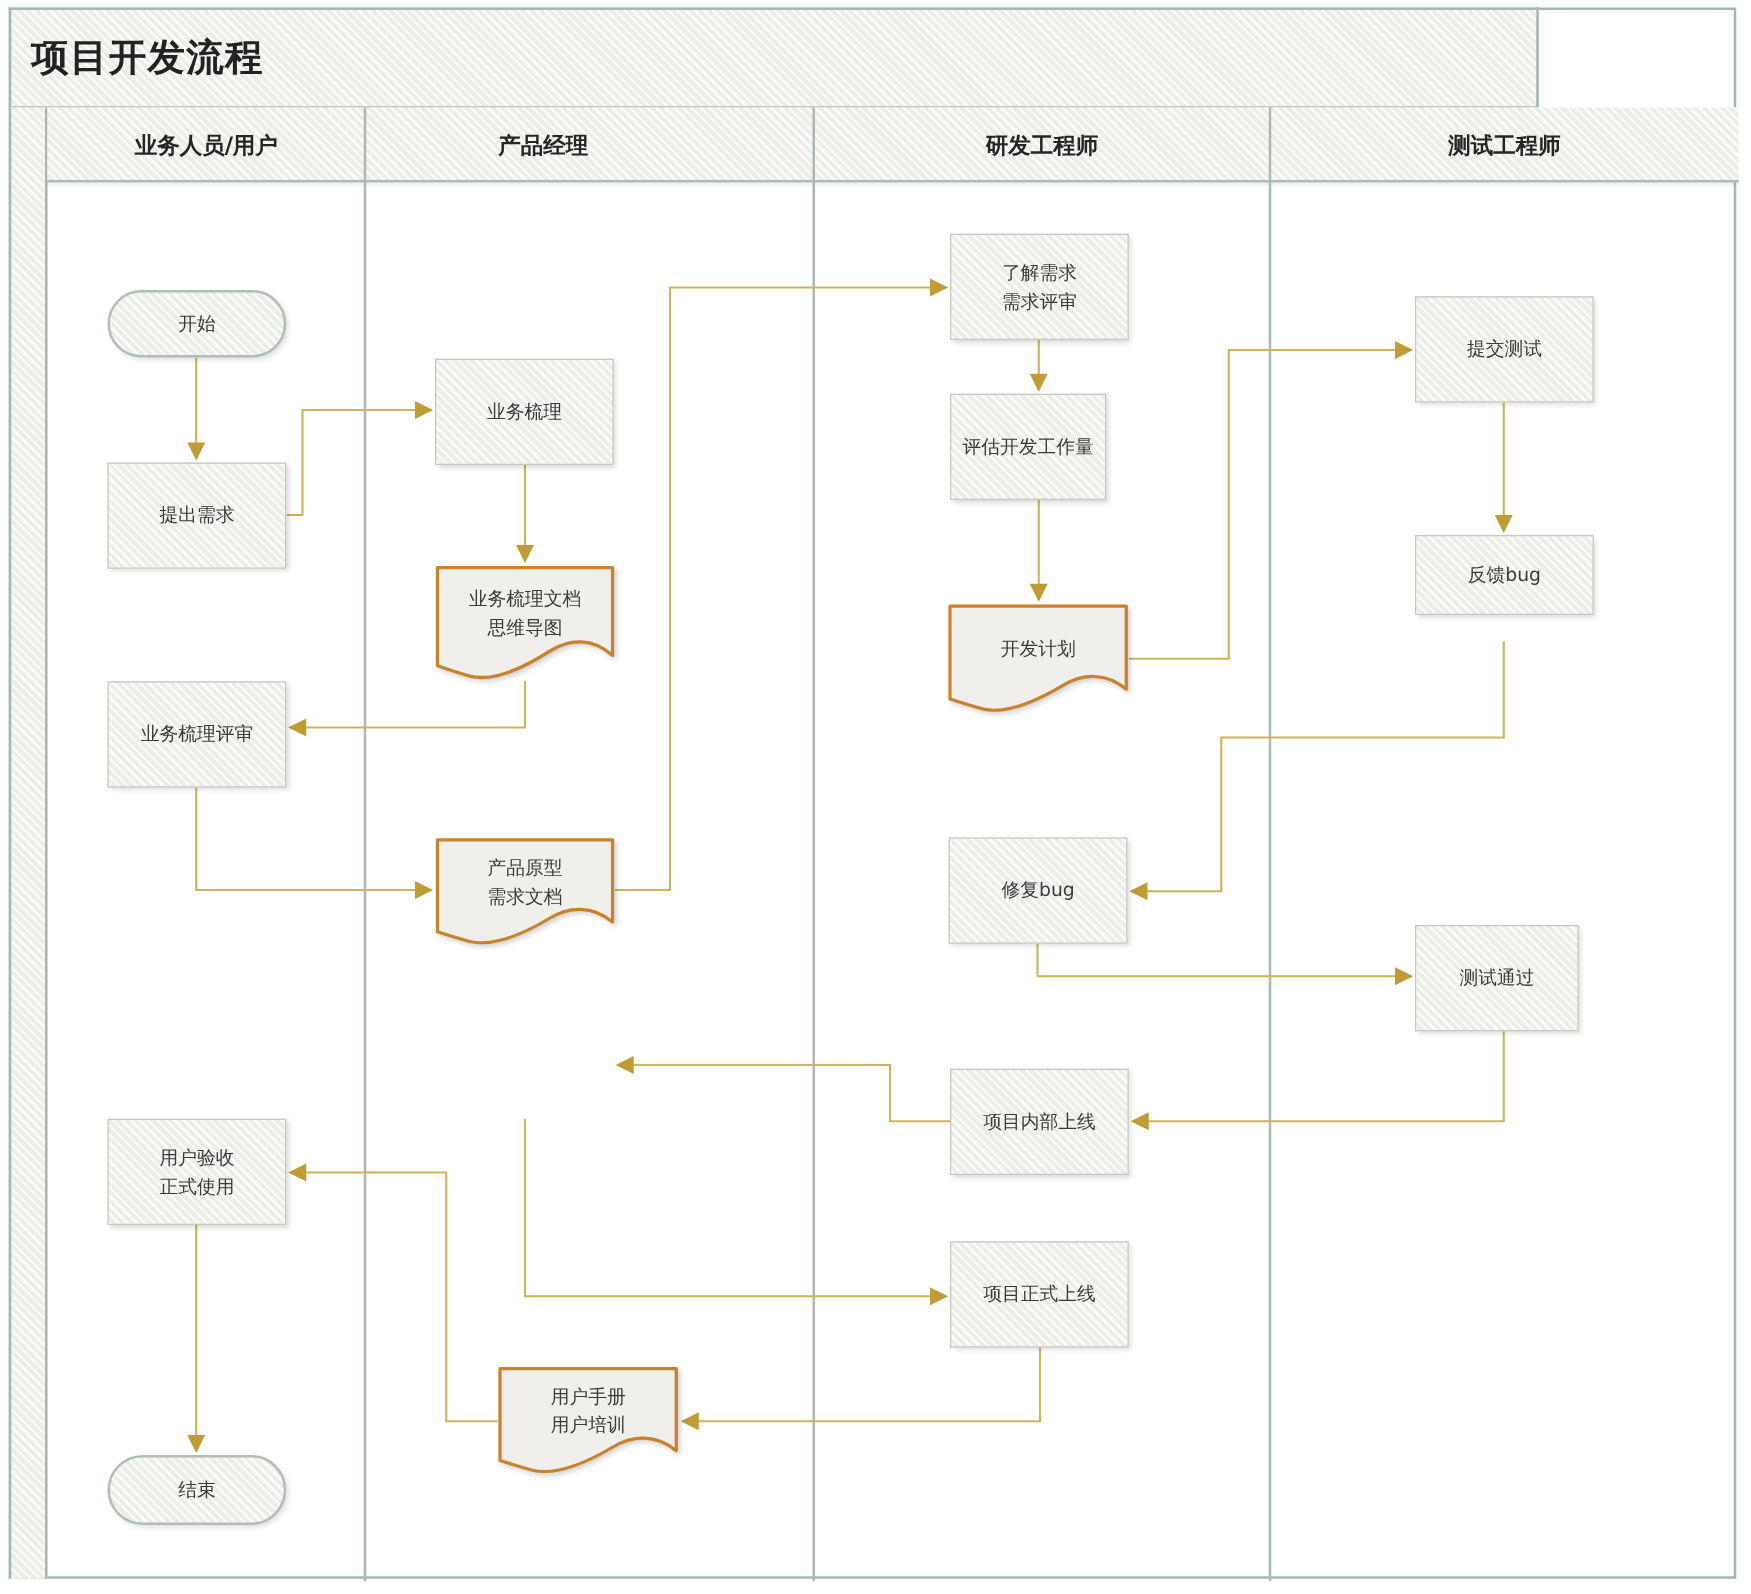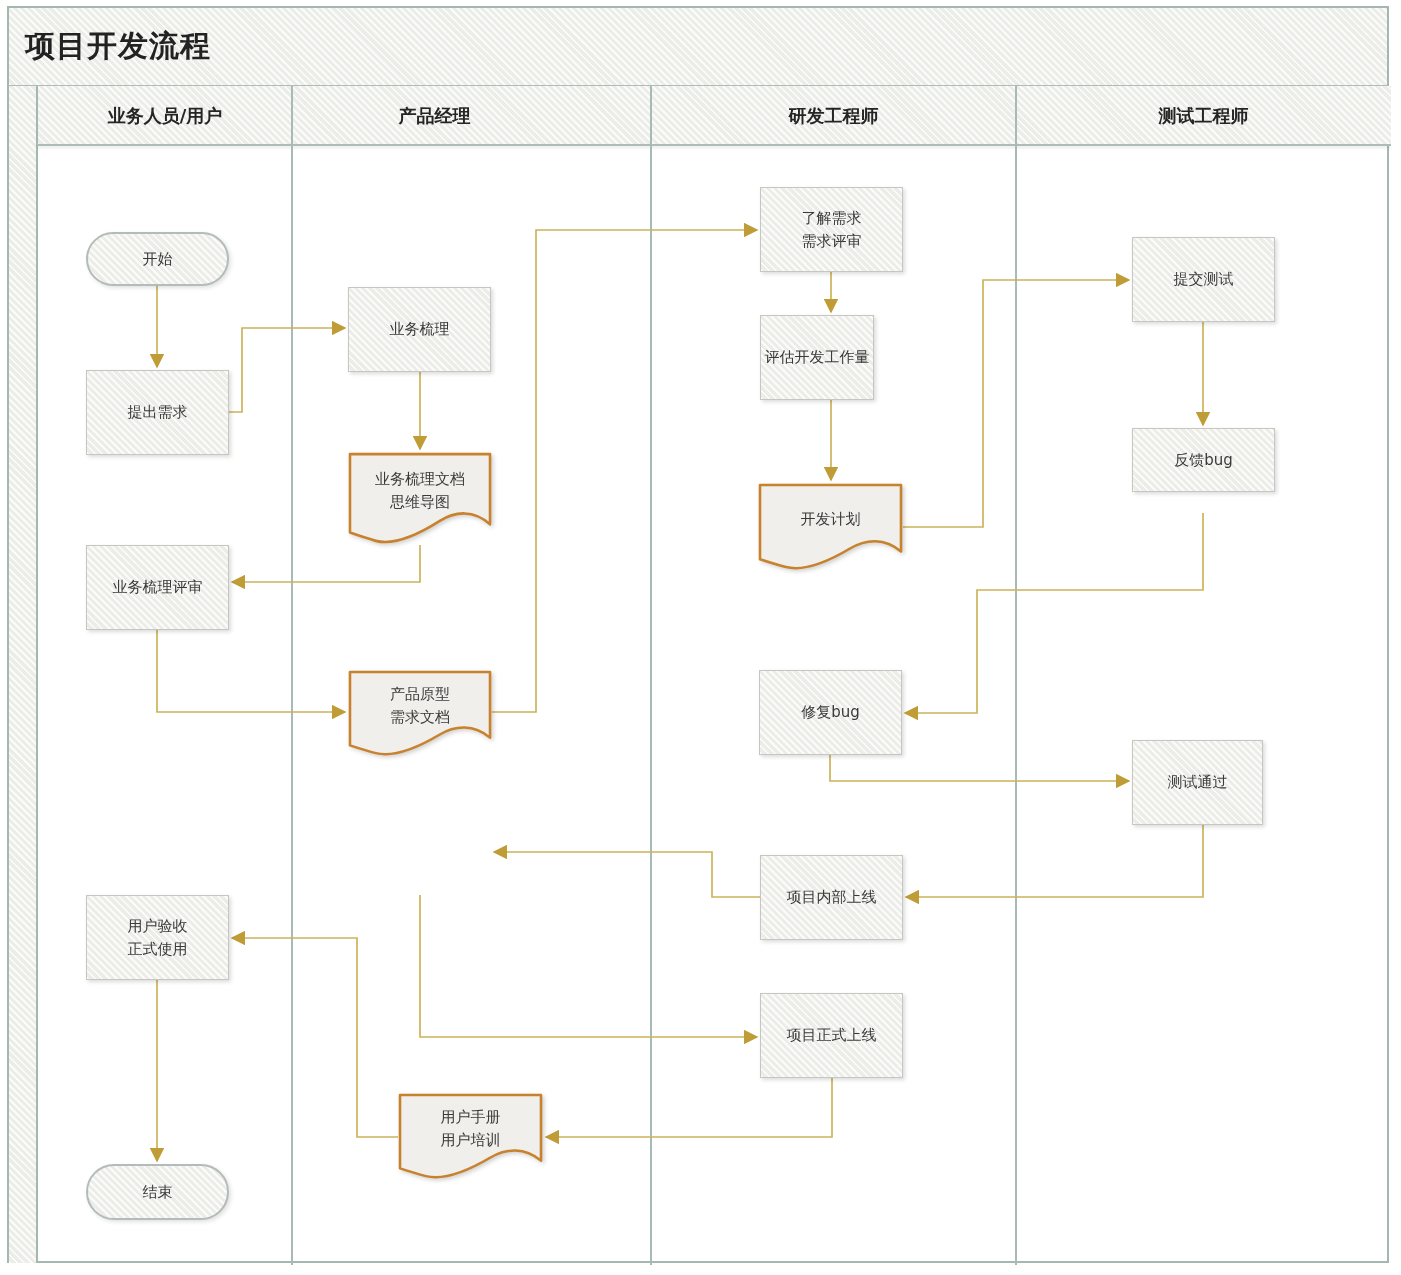--- a/index.html
+++ b/index.html
@@ -12,21 +12,21 @@
       rgba(255,255,255,0.75) 0, rgba(255,255,255,0.75) 2px,
       rgba(0,0,0,0.012) 2px, rgba(0,0,0,0.012) 5px);
   }
 
   .canvas{
     position:absolute;left:7px;top:6px;width:1382px;height:1257px;
     border:2px solid #a4b7b1;box-sizing:border-box;background:#ffffff;
   }
 
   .title-bar{
-    position:absolute;left:7px;top:6px;width:1382px;height:80px;
+    position:absolute;left:7px;top:6px;width:1224px;height:80px;
     border:2px solid #a4b7b1;border-bottom:1px solid #b2bcb6;
     box-sizing:border-box;display:flex;align-items:center;
   }
   .title-bar .txt{font-size:30px;font-weight:600;color:#222;padding-left:16px;letter-spacing:1px;}
 
   .left-bar{
     position:absolute;left:7px;top:86px;width:31px;height:1177px;
     border-left:2px solid #a4b7b1;border-right:2px solid #a4b7b1;box-sizing:border-box;
   }
 
@@ -165,21 +165,21 @@
       <path d="M2,2 L143,2 L143,70 C127,56 108,57 92,67 C74,78 48,91 28,86 C17,83 8,80 2,78 Z" fill="#f0efec" stroke="#c8812c" stroke-width="2.6" stroke-linejoin="round"></path>
     </svg>
     <div class="lbl">用户手册
 用户培训</div>
   </div>
 
   <div class="node rect hatch" style="left:760px;top:187px;width:143px;height:85px;">
     <span class="lbl">了解需求
 需求评审</span>
   </div>
-  <div class="node rect hatch" style="left:760px;top:315px;width:114px;height:85px;">
+  <div class="node rect hatch" style="left:760px;top:315px;width:125px;height:85px;">
     <span class="lbl">评估开发工作量</span>
   </div>
   <div class="doc" style="left:758px;top:483px;width:145px;height:88px;">
     <svg viewBox="0 0 145 90" preserveAspectRatio="none">
       <path d="M2,2 L143,2 L143,70 C127,56 108,57 92,67 C74,78 48,91 28,86 C17,83 8,80 2,78 Z" fill="#f0efec" stroke="#c8812c" stroke-width="2.6" stroke-linejoin="round"></path>
     </svg>
     <div class="lbl">开发计划</div>
   </div>
   <div class="node rect hatch" style="left:759px;top:670px;width:143px;height:85px;">
     <span class="lbl">修复bug</span>

